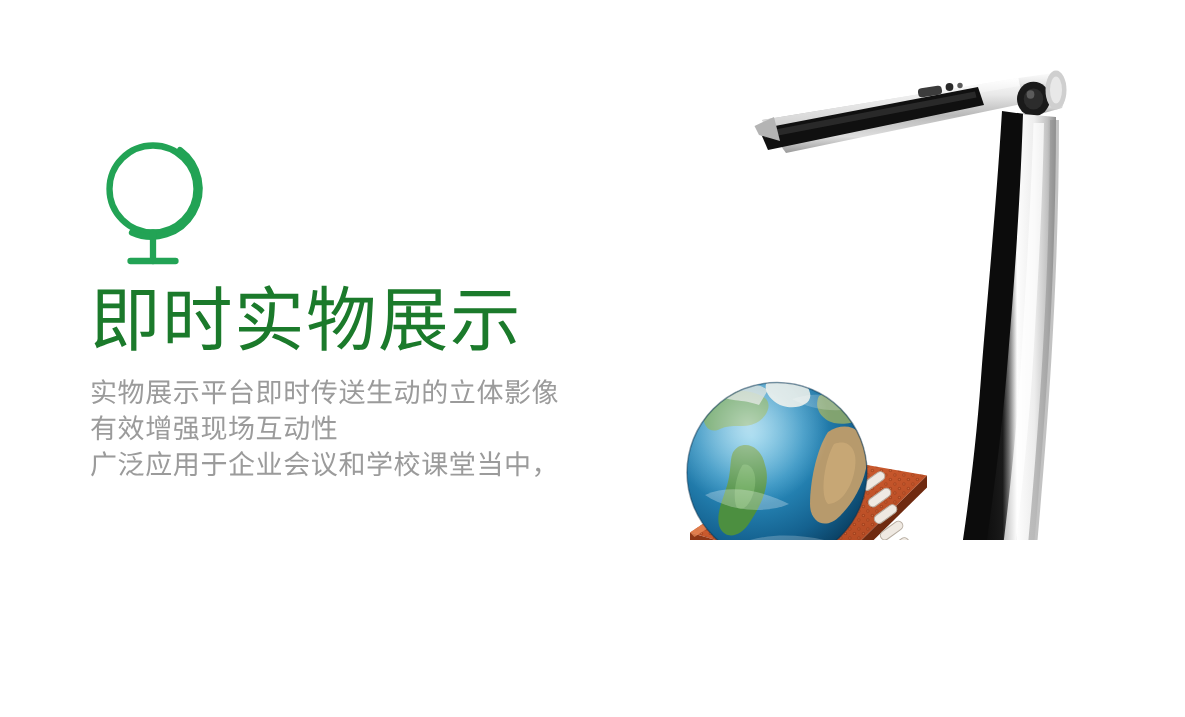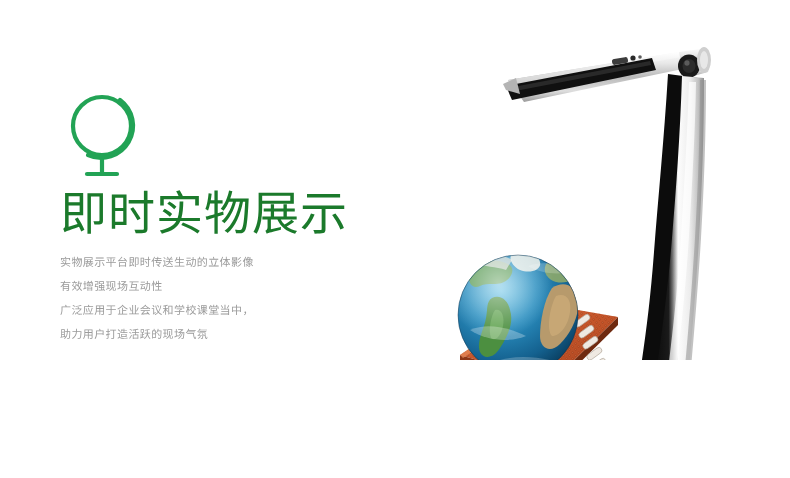--- a/index.html
+++ b/index.html
@@ -45,21 +45,21 @@
     color: #1b7a2b;
     white-space: nowrap;
   }
 
   .desc {
     margin: 8px 0 0 0;
     padding: 0;
     list-style: none;
   }
   .desc li {
-    font-size: 11px;
+    font-size: 18px;
     line-height: 24px;
     letter-spacing: 0.4px;
     color: #9b9b9b;
     white-space: nowrap;
   }
 
   
   .product-stage {
     position: absolute;
     left: 400px;
@@ -102,21 +102,20 @@
         <path d="M25 82 L55 82"></path>
       </g>
     </svg>
 
     <h1 class="headline">即时实物展示</h1>
 
     <ul class="desc">
       <li>实物展示平台即时传送生动的立体影像</li>
       <li>有效增强现场互动性</li>
       <li>广泛应用于企业会议和学校课堂当中，</li>
-      <li>助力用户打造活跃的现场气氛</li>
     </ul>
   </div>
 
   <div class="product-stage">
     <svg viewBox="0 0 370 390" aria-hidden="true">
       <defs>
 
         <linearGradient id="headSilver" x1="0" y1="0" x2="0" y2="1">
           <stop offset="0" stop-color="#fbfbfb"></stop>
           <stop offset="0.22" stop-color="#e9e9e9"></stop>

